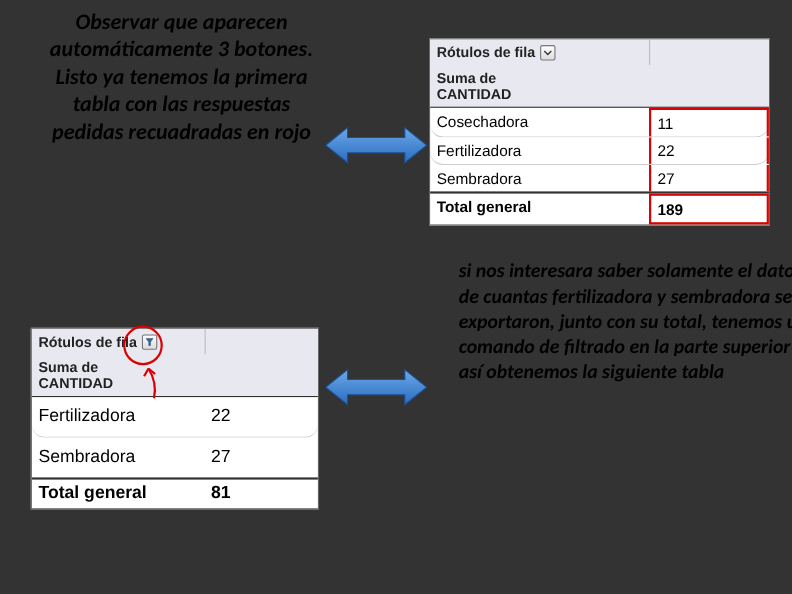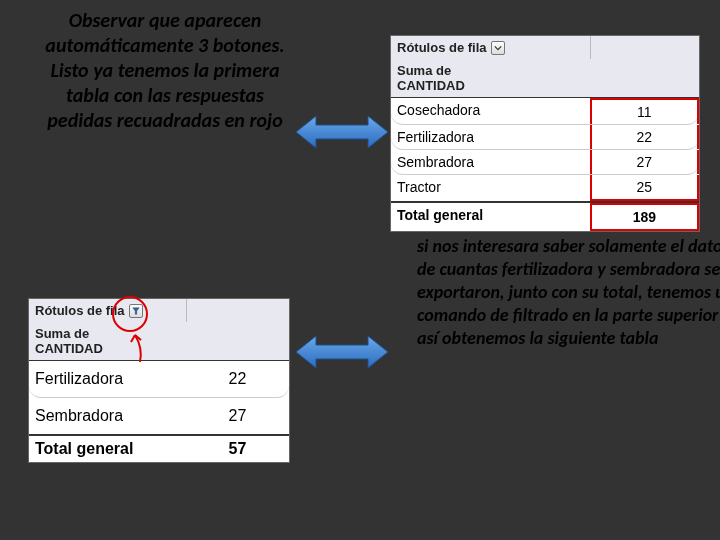--- a/index.html
+++ b/index.html
@@ -75,21 +75,21 @@
   .pivot-row {
     display: flex;
     border-bottom: 1px solid #ccc;
     border-radius: 12px;
   }
   .pivot-row:last-child { border-bottom: none; }
   .cell {
     padding: 4px 6px;
   }
   .cell-label { text-align: left; }
-  .cell-val { text-align: center; }
+  .cell-val { text-align: left; }
   .total-row {
     display: flex;
     border-top: 2px solid #333;
     font-weight: 600;
   }
   .highlight-box {
     border: 2px solid #d00;
   }
   
   #pivot-large { left: 390px; top: 35px; width: 310px; }
@@ -148,24 +148,20 @@
       <div class="cell cell-val highlight-box" style="border-bottom:none;">11</div>
     </div>
     <div class="pivot-row">
       <div class="cell cell-label">Fertilizadora</div>
       <div class="cell cell-val highlight-box" style="border-top:none;border-bottom:none;">22</div>
     </div>
     <div class="pivot-row">
       <div class="cell cell-label">Sembradora</div>
       <div class="cell cell-val highlight-box" style="border-top:none;border-bottom:none;">27</div>
     </div>
-    <div class="pivot-row">
-      <div class="cell cell-label">Tractor</div>
-      <div class="cell cell-val highlight-box" style="border-top:none;">25</div>
-    </div>
   </div>
   <div class="total-row">
     <div class="cell cell-label">Total general</div>
     <div class="cell cell-val highlight-box">189</div>
   </div>
 </div>
 
 <div class="right-text">si nos interesara saber solamente el dato de cuantas fertilizadora y sembradora se exportaron, junto con su total, tenemos un comando de filtrado en la parte superior y así obtenemos la siguiente tabla</div>
 
 <div id="pivot-small" class="pivot">
@@ -185,21 +181,21 @@
       <div class="cell cell-label">Fertilizadora</div>
       <div class="cell cell-val">22</div>
     </div>
     <div class="pivot-row">
       <div class="cell cell-label">Sembradora</div>
       <div class="cell cell-val">27</div>
     </div>
   </div>
   <div class="total-row">
     <div class="cell cell-label">Total general</div>
-    <div class="cell cell-val">57</div>
+    <div class="cell cell-val">81</div>
   </div>
 </div>
 
 <div class="red-circle red-circle-small"></div>
 
 <div class="small-red-arrow">
   <svg width="30" height="35" viewBox="0 0 30 35">
     <path d="M15 32 Q18 18 10 5" fill="none" stroke="#d00" stroke-width="2"></path>
     <path d="M10 5 L6 12 M10 5 L16 10" fill="none" stroke="#d00" stroke-width="2"></path>
   </svg>

